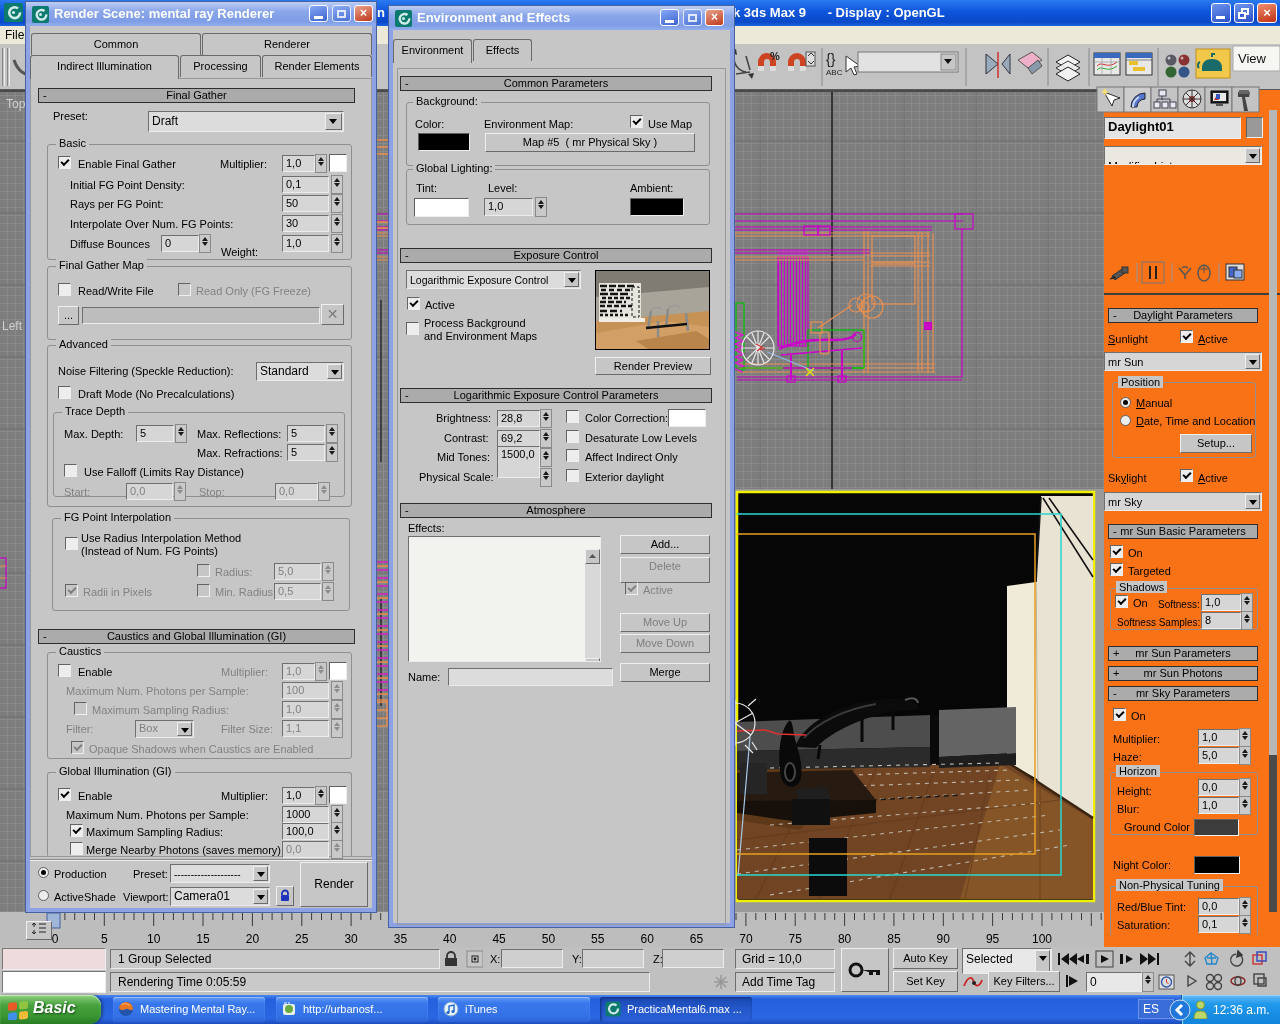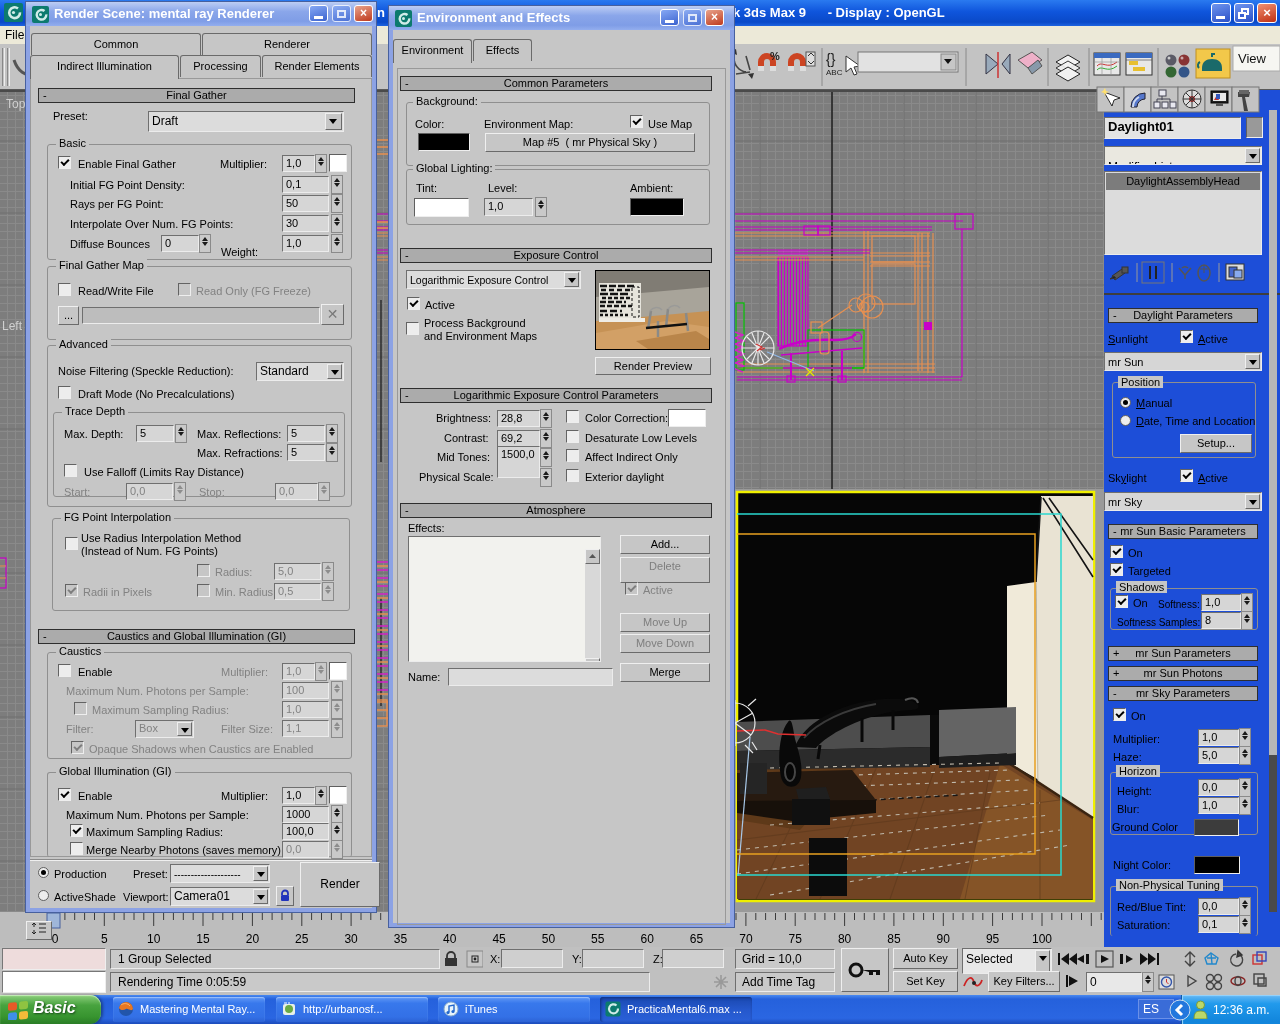--- a/index.html
+++ b/index.html
@@ -266,21 +266,21 @@
 <path d="M745 745l8 8M752 742l5 8"></path>
 <path d="M748 706l8-7"></path>
 </g>
 
 <polyline points="737,514 1061,514 1061,875 737,875" fill="none" stroke="#2ad8d0" stroke-width="1.5"></polyline>
 <polyline points="737,534 1035,534 1035,854 737,854" fill="none" stroke="#e8a020" stroke-width="1.5"></polyline>
 </g>
 </svg>
 </div>
 
-<div class="a" id="cpanel" style="left:1104px;top:90px;width:176px;height:857px;background:#1d4ed8;z-index:3">
+<div class="a" id="cpanel" style="left:1104px;top:90px;width:176px;height:857px;background:#f97316;z-index:3">
 
   <svg class="a" style="left:-8px;top:-4px" width="184" height="28" viewBox="1096 86 184 28" xmlns="http://www.w3.org/2000/svg">
     <g stroke="#777" fill="#c3c3c3">
         <rect x="1097" y="87" width="27" height="25"></rect>
         <rect x="1124" y="87" width="27" height="25" fill="#cecece"></rect>
         <rect x="1151" y="87" width="27" height="25"></rect>
         <rect x="1178" y="87" width="27" height="25"></rect>
         <rect x="1205" y="87" width="27" height="25"></rect>
         <rect x="1232" y="87" width="27" height="25"></rect>
       </g>
@@ -304,23 +304,20 @@
         <path d="M1214 100l3-5 2 5z" fill="#c03030"></path>
         <rect x="1216" y="94" width="4" height="5" fill="#3355bb"></rect>
         <rect x="1216" y="103" width="7" height="3" fill="#555"></rect>
       <path d="M1238 92h12l-1 5h-4l3 14h-4l-2-14h-4z" fill="#444"></path>
         <rect x="1239" y="90" width="10" height="4" fill="#666"></rect>
     </g>
   </svg>
   <div class="fld" style="left:0px;top:27px;width:137px;height:22px;font-weight:bold;font-size:13px;padding-top:3px;background:#e4e4e4">Daylight01</div>
   <div class="sw" style="left:142px;top:27px;width:17px;height:21px;background:#999"></div>
   <div class="fld" style="left:0px;top:56px;width:158px;height:19px;background:#eae8e0;font-size:12px;padding-top:14px">Modifier List<span class="dda"></span></div>
-  <div class="fld" style="left:0px;top:81px;width:158px;height:84px;background:#dcdcdc;padding:0">
-    <div class="a" style="left:1px;top:1px;width:154px;height:17px;background:#7c7c7c;color:#000;text-align:center;line-height:17px;font-size:11px">DaylightAssemblyHead</div>
-  </div>
   <svg class="a" style="left:0;top:170px" width="165" height="26" viewBox="0 0 165 26" xmlns="http://www.w3.org/2000/svg">
     <g stroke="#333" fill="#555">
       <path d="M8 16 l10-7 3 4 -10 7z"></path>
         <path d="M6 19l4-3 2 2z" fill="#222"></path>
         <rect x="18" y="7" width="6" height="6"></rect>
       <line x1="33" y1="3" x2="33" y2="22" stroke="#999"></line>
       <rect x="38" y="2" width="22" height="21" fill="none" stroke="#777"></rect>
       <path d="M46 6v13M52 6v13" stroke="#222" stroke-width="2" fill="none"></path>
       <line x1="68" y1="3" x2="68" y2="22" stroke="#999"></line>
       <path d="M75 8l6 7 6-7M81 15v4M78 8a4 4 0 0 1 6 0" fill="none" stroke="#555" stroke-width="1.5"></path>
@@ -394,21 +391,21 @@
     <div class="sp" style="left:135px;top:688px;height:19px">
       <i></i>
       <b></b>
     </div>
   <span class="lab" style="left:13px;top:713px">Blur:</span>
   <div class="fld" style="left:94px;top:707px;width:41px;height:17px">1,0</div>
     <div class="sp" style="left:135px;top:706px;height:19px">
       <i></i>
       <b></b>
     </div>
-  <span class="lab" style="left:8px;top:731px">Ground Color</span>
+  <span class="lab" style="left:20px;top:731px">Ground Color</span>
   <div class="sw" style="left:90px;top:729px;width:45px;height:17px;background:#3c3c3c"></div>
   <span class="lab" style="left:9px;top:769px">Night Color:</span>
   <div class="sw" style="left:90px;top:766px;width:46px;height:18px;background:#000"></div>
   <div class="grp" style="left:6px;top:796px;width:148px;height:50px;border-bottom:none"></div>
     <span class="gl" style="left:12px;top:789px">Non-Physical Tuning</span>
   <span class="lab" style="left:13px;top:811px">Red/Blue Tint:</span>
   <div class="fld" style="left:94px;top:808px;width:41px;height:17px">0,0</div>
     <div class="sp" style="left:135px;top:807px;height:19px">
       <i></i>
       <b></b>
@@ -913,21 +910,21 @@
   <div class="rad" style="left:8px;top:864px"></div>
       <span class="lab" style="left:24px;top:865px">ActiveShade</span>
   <span class="lab" style="left:103px;top:842px">Preset:</span>
   <div class="fld" style="left:140px;top:838px;width:100px;height:19px;background:#dcdcdc;font-size:10px;padding-top:4px">--------------------<span class="dda"></span></div>
   <span class="lab" style="left:93px;top:865px">Viewport:</span>
   <div class="fld" style="left:140px;top:861px;width:100px;height:19px;background:#dcdcdc;font-size:12px;padding-top:2px">Camera01<span class="dda"></span></div>
   <div class="btn" style="left:246px;top:860px;width:18px;height:20px"><svg width="12" height="14" style="margin-top:2px">
           <path d="M3 6V4.5a3 3 0 0 1 6 0V6" fill="none" stroke="#2233bb" stroke-width="1.8"></path>
           <rect x="2" y="6" width="8" height="6" rx="1" fill="#2233bb"></rect>
         </svg></div>
-  <div class="btn" style="left:270px;top:836px;width:80px;height:45px;line-height:42px;font-size:12px">Render</div>
+  <div class="btn" style="left:270px;top:836px;width:68px;height:45px;line-height:42px;font-size:12px">Render</div>
  </div>
 </div>
 
 <div class="dlg" id="dlg2" style="left:389px;top:6px;width:345px;height:921px">
  <div class="dtitle">
       <svg class="a" style="left:6px;top:4px" width="17" height="17">
         <rect width="17" height="17" rx="2" fill="#0c7a6e"></rect>
         <path d="M12.5 5a4.8 4.8 0 1 0 1.8 3.4" stroke="#d0ece8" stroke-width="2.4" fill="none"></path>
         <circle cx="8.5" cy="8.5" r="1.5" fill="#d0ece8"></circle>
       </svg>

